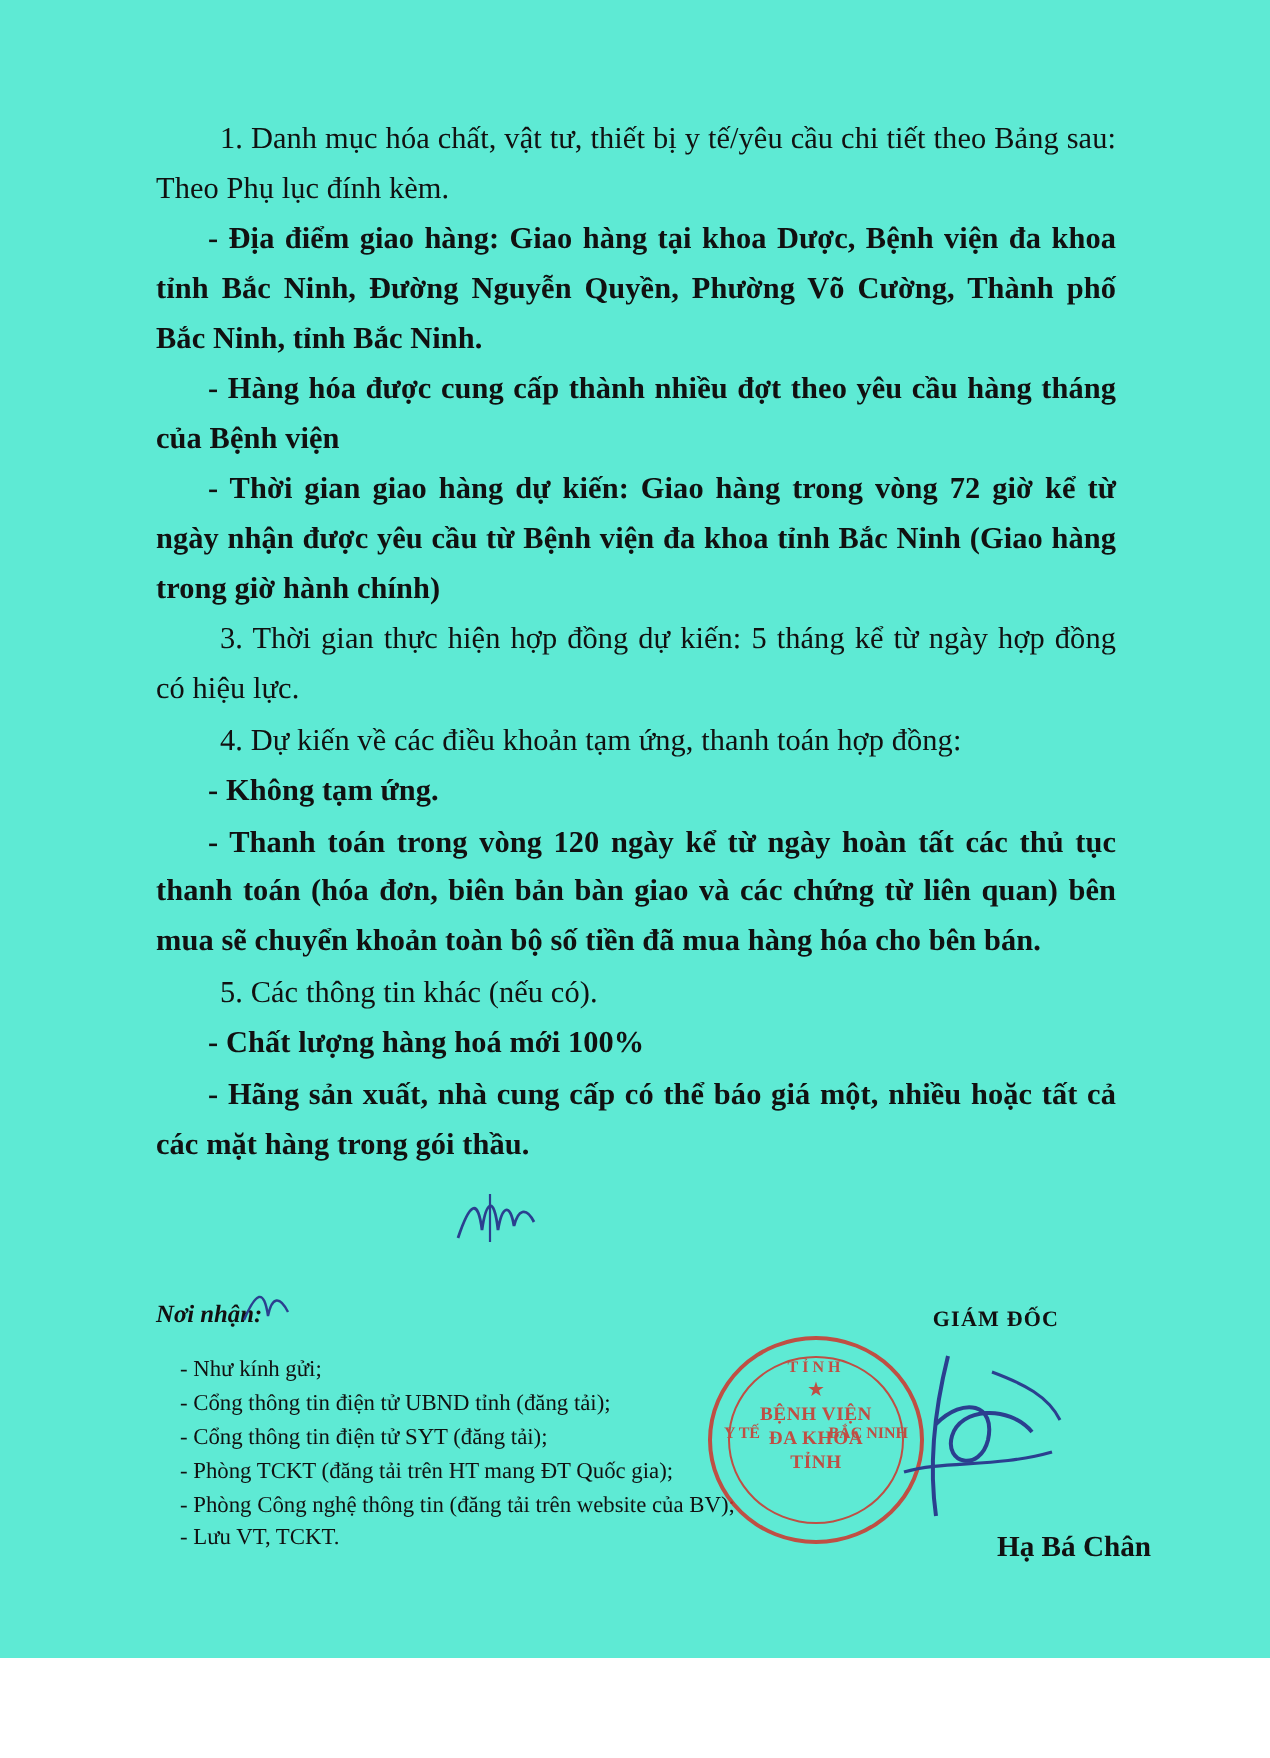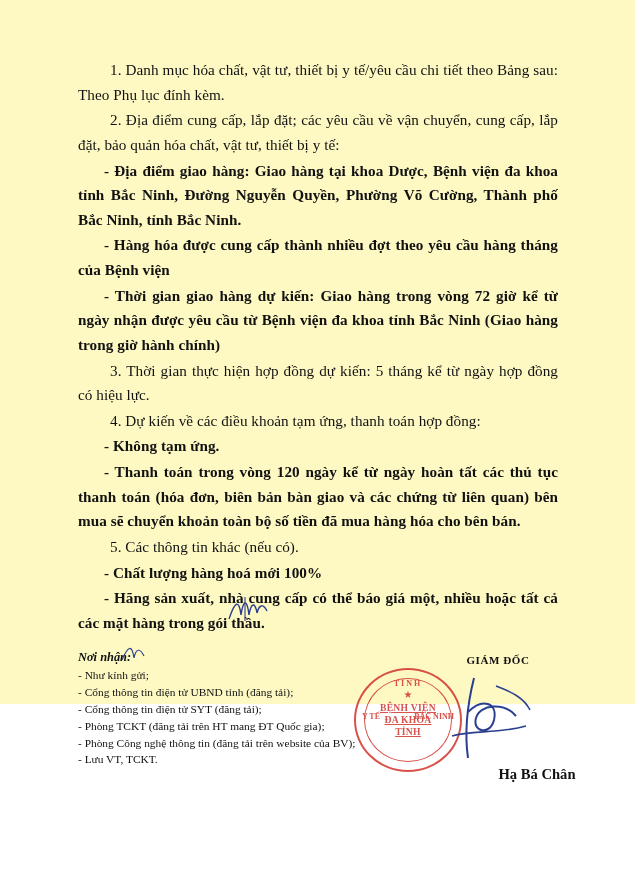--- a/index.html
+++ b/index.html
@@ -13,22 +13,22 @@
     position: relative;
     font-family: "Liberation Serif", serif;
     color: #111111;
     overflow: hidden;
   }
   .page {
     position: absolute;
     left: 0;
     top: 0;
     width: 635px;
-    height: 704px;
-    background: #fef9c3;
+    height: 829px;
+    background: #5eead4;
   }
   .content {
     position: absolute;
     left: 78px;
     top: 58px;
     width: 480px;
   }
   .para {
     font-size: 15.2px;
     line-height: 1.62;
@@ -57,21 +57,21 @@
     width: 300px;
   }
   .recipients-title {
     font-size: 12.4px;
     font-weight: bold;
     font-style: italic;
     margin: 0 0 2px 0;
   }
   .recipients-list {
     list-style: none;
-    margin: 0;
+    margin: 12px;
     padding: 0;
   }
   .recipients-list li {
     font-size: 11.4px;
     line-height: 1.48;
     white-space: nowrap;
   }
   .signature-block {
     position: absolute;
     left: 300px;
@@ -124,21 +124,20 @@
     left: 0;
     top: 50%;
     width: 100%;
     transform: translateY(-50%);
     text-align: center;
     color: #d0342c;
     font-size: 9.6px;
     font-weight: bold;
     line-height: 1.25;
     letter-spacing: 0.3px;
-    text-decoration: underline;
   }
   .seal-arc-top {
     position: absolute;
     top: 9px;
     left: 0;
     width: 100%;
     text-align: center;
     color: #d0342c;
     font-size: 8px;
     font-weight: bold;
@@ -175,21 +174,20 @@
   }
   .sig-scribble svg { display: block; }
 </style>
 </head>
 <body>
 
 <div class="page">
 
   <div class="content">
     <p class="para indent">1. Danh mục hóa chất, vật tư, thiết bị y tế/yêu cầu chi tiết theo Bảng sau: Theo Phụ lục đính kèm.</p>
-    <p class="para indent">2. Địa điểm cung cấp, lắp đặt; các yêu cầu về vận chuyển, cung cấp, lắp đặt, bảo quản hóa chất, vật tư, thiết bị y tế:</p>
     <p class="para dash">- Địa điểm giao hàng: Giao hàng tại khoa Dược, Bệnh viện đa khoa tỉnh Bắc Ninh, Đường Nguyễn Quyền, Phường Võ Cường, Thành phố Bắc Ninh, tỉnh Bắc Ninh.</p>
     <p class="para dash">- Hàng hóa được cung cấp thành nhiều đợt theo yêu cầu hàng tháng của Bệnh viện</p>
     <p class="para dash">- Thời gian giao hàng dự kiến: Giao hàng trong vòng 72 giờ kể từ ngày nhận được yêu cầu từ Bệnh viện đa khoa tỉnh Bắc Ninh (Giao hàng trong giờ hành chính)</p>
     <p class="para indent">3. Thời gian thực hiện hợp đồng dự kiến: 5 tháng kể từ ngày hợp đồng có hiệu lực.</p>
     <p class="para indent">4. Dự kiến về các điều khoản tạm ứng, thanh toán hợp đồng:</p>
     <p class="para dash">- Không tạm ứng.</p>
     <p class="para dash">- Thanh toán trong vòng 120 ngày kể từ ngày hoàn tất các thủ tục thanh toán (hóa đơn, biên bản bàn giao và các chứng từ liên quan) bên mua sẽ chuyển khoản toàn bộ số tiền đã mua hàng hóa cho bên bán.</p>
     <p class="para indent">5. Các thông tin khác (nếu có).</p>
     <p class="para dash">- Chất lượng hàng hoá mới 100%</p>
     <p class="para dash">- Hãng sản xuất, nhà cung cấp có thể báo giá một, nhiều hoặc tất cả các mặt hàng trong gói thầu.</p>

